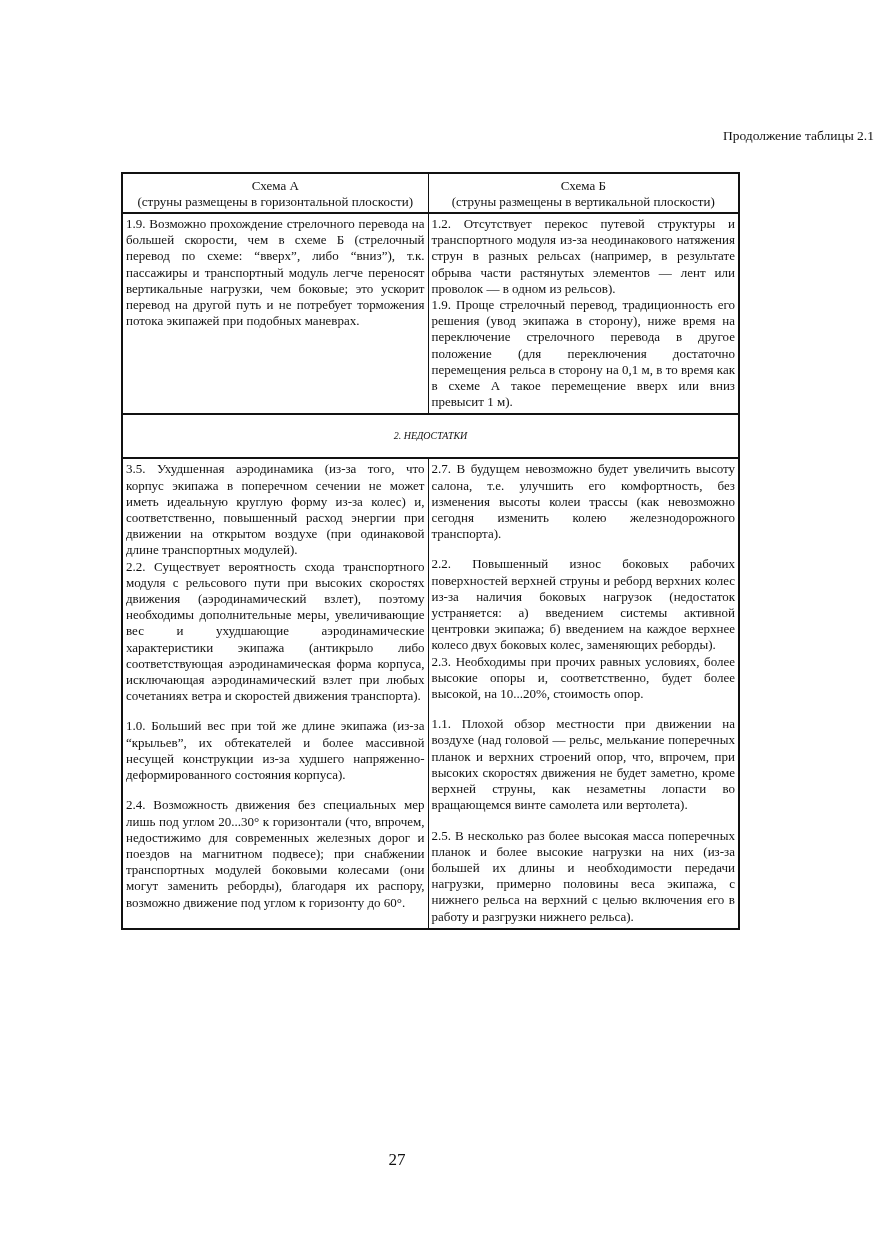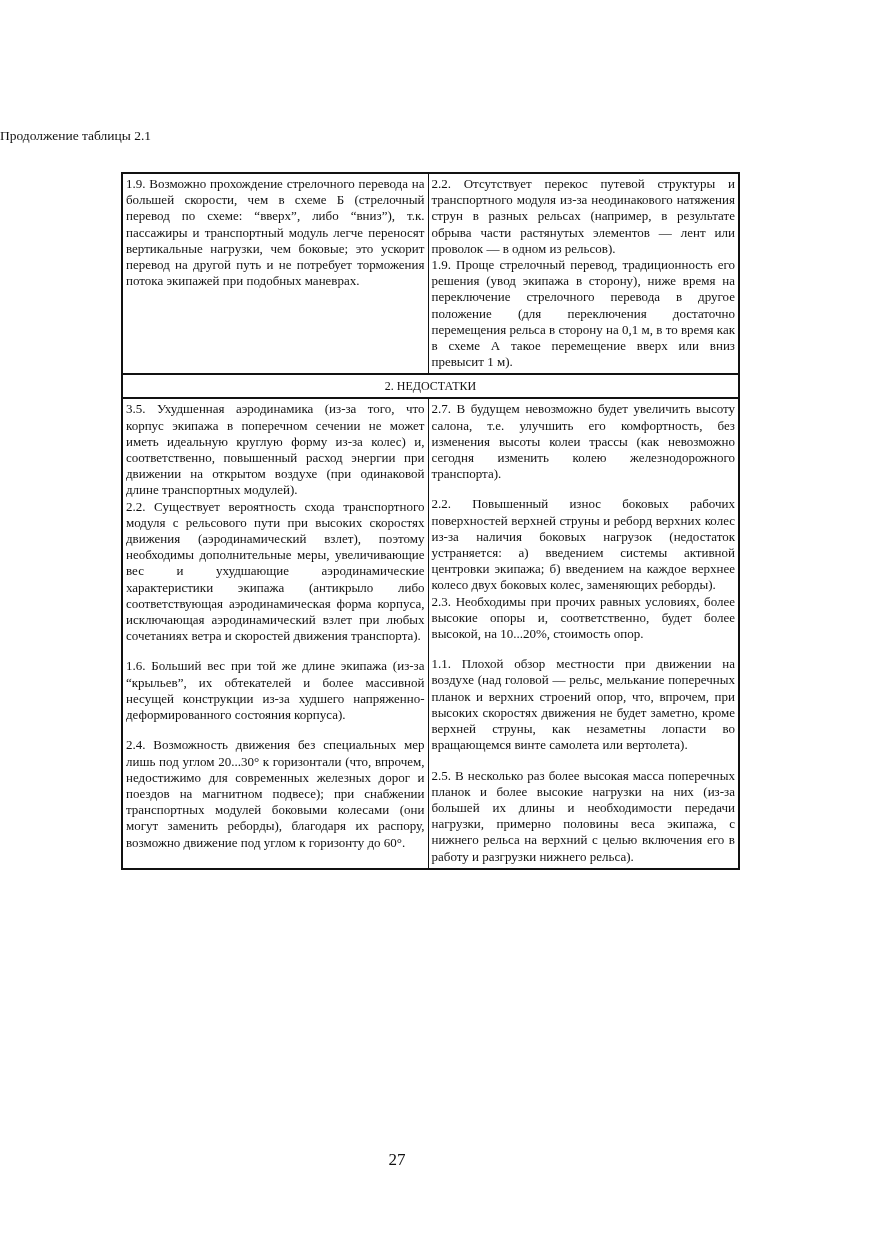--- a/index.html
+++ b/index.html
@@ -1,59 +1,69 @@
 <!DOCTYPE html>
 <html><head>
 <meta charset="utf-8">
 <style>
   html, body { margin: 0; padding: 0; background: #ffffff; }
   body { width: 874px; height: 1240px; position: relative; overflow: hidden;
          font-family: "Liberation Serif", "DejaVu Serif", serif; color: #111; }
-  .caption { position: absolute; top: 128px; left: 0; width: 874px; text-align: left;
+  .caption { position: absolute; top: 128px; left: 0; width: 874px; text-align: right;
              font-size: 13.5px; }
   .tbl { position: absolute; left: 121px; top: 172px; width: 619px;
          border: 2px solid #111; border-collapse: collapse; table-layout: fixed; }
   .tbl td { border: 1px solid #111; vertical-align: top; padding: 2px 3px 3px 3px;
             font-size: 13px; line-height: 16.2px; text-align: justify; }
   .tbl td.head { text-align: center; font-size: 13px; line-height: 16px; padding: 4px 4px 2px 4px; border-bottom: 2px solid #111; }
-  .tbl td.section { text-align: center; font-size: 12px; line-height: 18px; padding: 2px; border-top: 2px solid #111; border-bottom: 2px solid #111; }
+  .tbl td.section { text-align: center; font-size: 10px; line-height: 18px; padding: 12px; border-top: 2px solid #111; border-bottom: 2px solid #111; font-style: italic; }
   .col-a { width: 306px; }
   .item { display: block; }
   .gap-m { height: 14px; }
   .pagenum { position: absolute; top: 1150px; left: 0; width: 794px; text-align: center; font-size: 17px; }
 </style>
 </head>
 <body>
 
 <div class="caption">Продолжение таблицы 2.1</div>
 
 <table class="tbl">
   <colgroup>
       <col class="col-a">
       <col>
     </colgroup>
   <tbody>
+      <tr>
+    <td class="head">
+      <div>Схема А</div>
+      <div>(струны размещены в горизонтальной плоскости)</div>
+    </td>
+    <td class="head">
+      <div>Схема Б</div>
+      <div>(струны размещены в вертикальной плоскости)</div>
+    </td>
+  </tr>
   <tr>
     <td>
       <span class="item">1.9. Возможно прохождение стрелочного перевода на большей скорости, чем в схеме Б (стрелочный перевод по схеме: “вверх”, либо “вниз”), т.к. пассажиры и транспортный модуль легче переносят вертикальные нагрузки, чем боковые; это ускорит перевод на другой путь и не потребует торможения потока экипажей при подобных маневрах.</span>
     </td>
     <td>
-      <span class="item">2.2. Отсутствует перекос путевой структуры и транспортного модуля из-за неодинакового натяжения струн в разных рельсах (например, в результате обрыва части растянутых элементов — лент или проволок — в одном из рельсов).</span>
+      <span class="item">1.2. Отсутствует перекос путевой структуры и транспортного модуля из-за неодинакового натяжения струн в разных рельсах (например, в результате обрыва части растянутых элементов — лент или проволок — в одном из рельсов).</span>
       <span class="item">1.9. Проще стрелочный перевод, традиционность его решения (увод экипажа в сторону), ниже время на переключение стрелочного перевода в другое положение (для переключения достаточно перемещения рельса в сторону на 0,1 м, в то время как в схеме А такое перемещение вверх или вниз превысит 1 м).</span>
     </td>
   </tr>
   <tr>
     <td class="section" colspan="2">2. НЕДОСТАТКИ</td>
   </tr>
   <tr>
     <td>
       <span class="item">3.5. Ухудшенная аэродинамика (из-за того, что корпус экипажа в поперечном сечении не может иметь идеальную круглую форму из-за колес) и, соответственно, повышенный расход энергии при движении на открытом воздухе (при одинаковой длине транспортных модулей).</span>
       <span class="item">2.2. Существует вероятность схода транспортного модуля с рельсового пути при высоких скоростях движения (аэродинамический взлет), поэтому необходимы дополнительные меры, увеличивающие вес и ухудшающие аэродинамические характеристики экипажа (антикрыло либо соответствующая аэродинамическая форма корпуса, исключающая аэродинамический взлет при любых сочетаниях ветра и скоростей движения транспорта).</span>
       <div class="gap-m"></div>
-      <span class="item">1.6. Больший вес при той же длине экипажа (из-за “крыльев”, их обтекателей и более массивной несущей конструкции из-за худшего напряженно-деформированного состояния корпуса).</span>
+      <span class="item">1.0. Больший вес при той же длине экипажа (из-за “крыльев”, их обтекателей и более массивной несущей конструкции из-за худшего напряженно-деформированного состояния корпуса).</span>
       <div class="gap-m"></div>
       <span class="item">2.4. Возможность движения без специальных мер лишь под углом 20...30° к горизонтали (что, впрочем, недостижимо для современных железных дорог и поездов на магнитном подвесе); при снабжении транспортных модулей боковыми колесами (они могут заменить реборды), благодаря их распору, возможно движение под углом к горизонту до 60°.</span>
     </td>
     <td>
       <span class="item">2.7. В будущем невозможно будет увеличить высоту салона, т.е. улучшить его комфортность, без изменения высоты колеи трассы (как невозможно сегодня изменить колею железнодорожного транспорта).</span>
       <div class="gap-m"></div>
       <span class="item">2.2. Повышенный износ боковых рабочих поверхностей верхней струны и реборд верхних колес из-за наличия боковых нагрузок (недостаток устраняется: а) введением системы активной центровки экипажа; б) введением на каждое верхнее колесо двух боковых колес, заменяющих реборды).</span>
       <span class="item">2.3. Необходимы при прочих равных условиях, более высокие опоры и, соответственно, будет более высокой, на 10...20%, стоимость опор.</span>
       <div class="gap-m"></div>
       <span class="item">1.1. Плохой обзор местности при движении на воздухе (над головой — рельс, мелькание поперечных планок и верхних строений опор, что, впрочем, при высоких скоростях движения не будет заметно, кроме верхней струны, как незаметны лопасти во вращающемся винте самолета или вертолета).</span>

